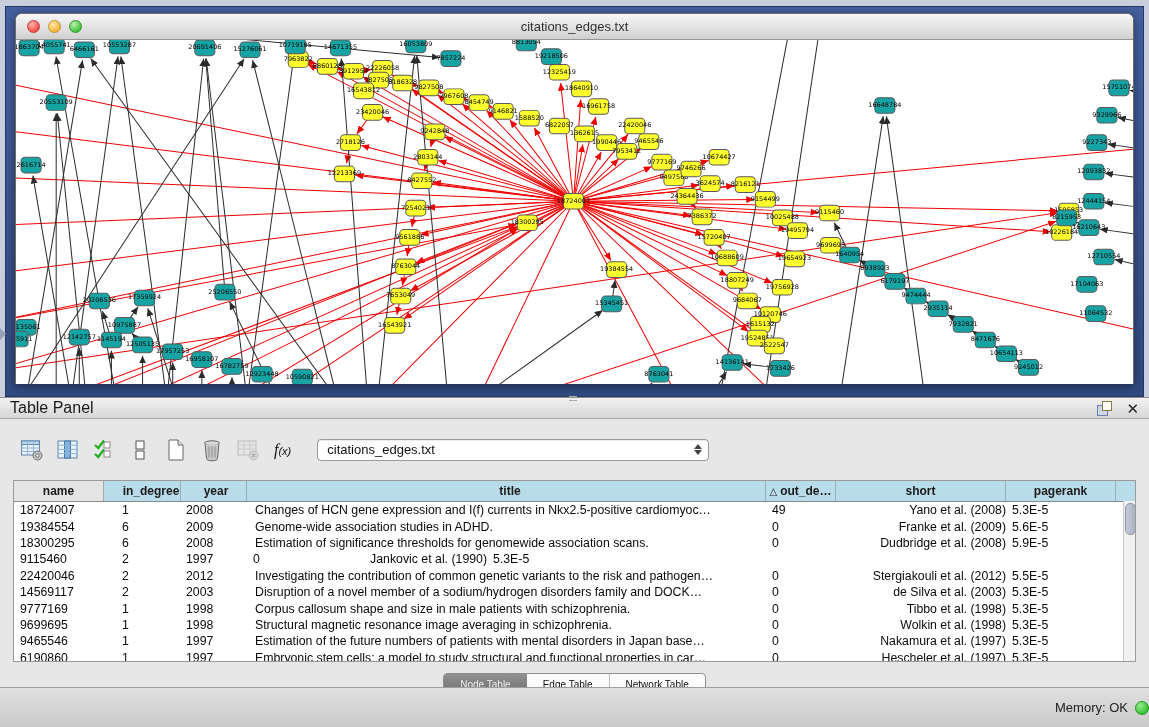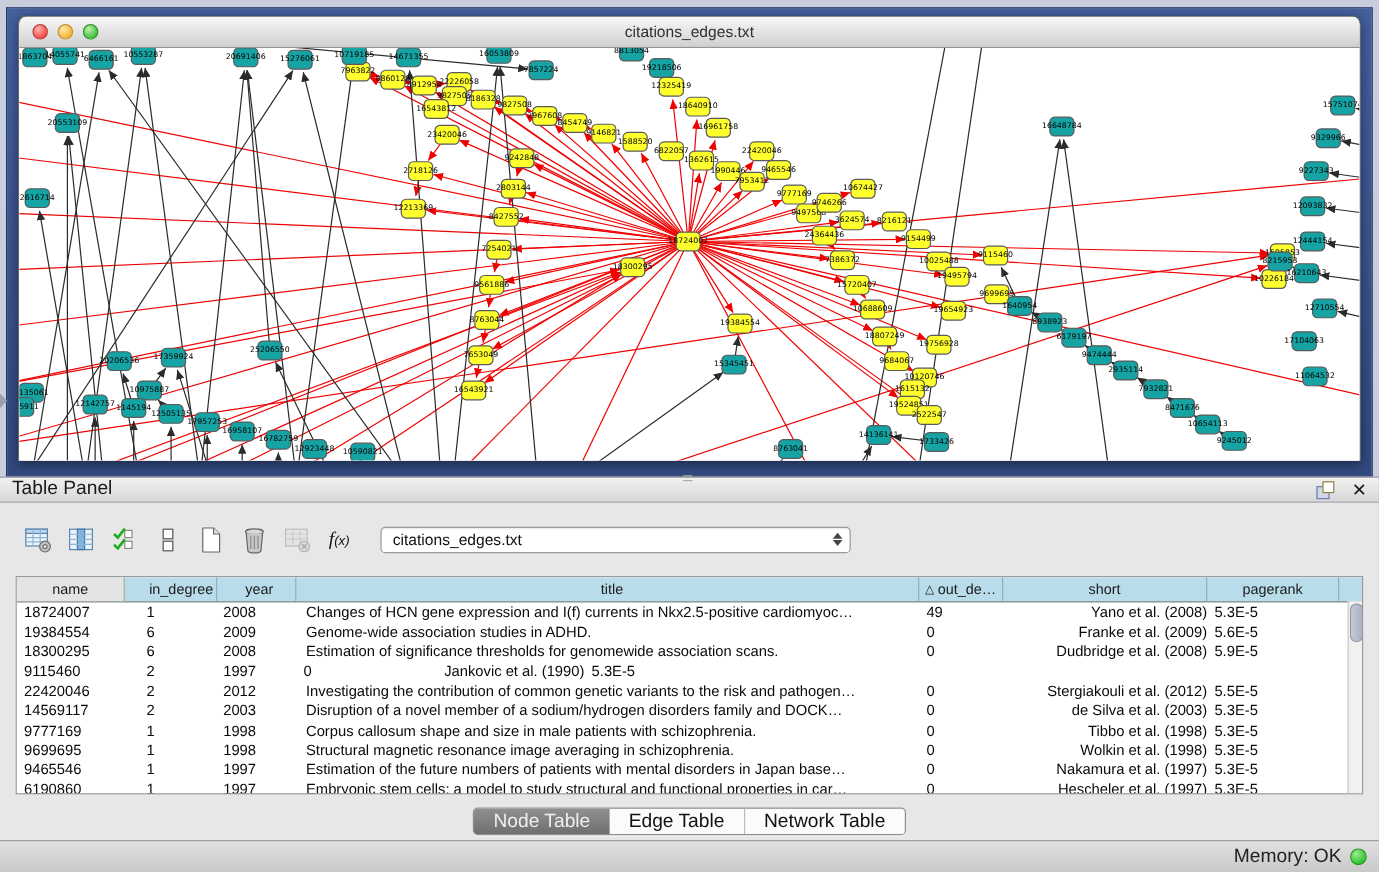--- a/index.html
+++ b/index.html
@@ -73,42 +73,42 @@
   .net-select .lbl{flex:1;}
   .spinner{display:flex;flex-direction:column;gap:1px;align-items:center;}
   .spinner .up{width:0;height:0;border-left:4px solid transparent;border-right:4px solid transparent;border-bottom:5px solid #444;}
   .spinner .dn{width:0;height:0;border-left:4px solid transparent;border-right:4px solid transparent;border-top:5px solid #444;}
 
   .table-wrap{
     margin:0 13px;height:182px;background:#fff;border:1px solid #9a9a9a;
     position:relative;overflow:hidden;box-sizing:border-box;flex:0 0 182px;
   }
   .thead{display:flex;height:20px;background:#b9dcea;border-bottom:1px solid #8a8a8a;font-size:12px;color:#1a1a1a;}
-  .th{display:flex;align-items:center;justify-content:center;border-right:1px solid #93aebc;box-sizing:border-box;cursor:pointer;white-space:nowrap;overflow:hidden;}
+  .th{display:flex;align-items:center;justify-content:center;border-right:1px solid #93aebc;box-sizing:border-box;cursor:pointer;white-space:nowrap;overflow:hidden;font-weight:bold;}
   .th.grey{background:#e4e4e4;border-right:1px solid #a8a8a8;}
   .sort-tri{font-size:10px;margin-right:3px;color:#222;}
   .tbody{font-size:12.3px;color:#0a0a0a;}
   .tr{display:flex;height:16.4px;align-items:center;cursor:default;}
   .td{white-space:nowrap;overflow:hidden;box-sizing:border-box;padding-left:6px;}
   .c0{width:90px;} .c1{width:77px;padding-left:18px;} .c2{width:66px;padding-left:5px;}
   .c3{width:519px;padding-left:8px;align-items:center;} .c4{width:70px;} .c5{width:170px;text-align:right;padding-left:0;} .c6{width:110px;}
   .vscroll{position:absolute;top:20px;right:0;bottom:0;width:12px;background:#f1f1f1;border-left:1px solid #c9c9c9;box-sizing:border-box;}
   .vthumb{position:absolute;top:2px;left:1px;width:9px;height:30px;background:linear-gradient(90deg,#c3cad6,#aab3c3);border:1px solid #8d97a9;border-radius:5px;cursor:pointer;}
 
   .tabs-row{display:flex;justify-content:center;margin-top:11px;}
-  .seg-control{display:flex;border:1px solid #8f8f8f;border-radius:4px;overflow:hidden;background:#fbfbfb;font-size:16px;height:21px;box-shadow:0 1px 0 rgba(255,255,255,.7);}
+  .seg-control{display:flex;border:1px solid #8f8f8f;border-radius:4px;overflow:hidden;background:#fbfbfb;font-size:10px;height:21px;box-shadow:0 1px 0 rgba(255,255,255,.7);}
   .seg{padding:0 16px;display:flex;align-items:center;color:#111;cursor:pointer;}
   .seg.selected{background:linear-gradient(#909090,#6f6f6f);color:#efefef;}
   .seg:not(.selected) + .seg:not(.selected){border-left:1px solid #bcbcbc;}
 
   .status-bar{
-    position:absolute;left:0;right:0;bottom:0;height:27px;
+    position:absolute;left:0;right:0;bottom:0;height:40px;
     background:linear-gradient(#e0e0e0,#c9c9c9);border-top:1px solid #9f9f9f;
     display:flex;align-items:center;justify-content:flex-end;gap:7px;
-    padding-right:10px;font-size:16px;color:#222;box-sizing:border-box;
+    font-size:13px;color:#222;box-sizing:border-box;
   }
   .memory-dot{width:14px;height:14px;border-radius:50%;box-sizing:border-box;
     background:radial-gradient(circle at 35% 30%,#9cec90,#2fc12f 75%);border:1px solid #269a21;cursor:pointer;}
 </style>
 </head>
 <body>
 
 <div class="top-area">
   <div class="left-tab-marker"></div>
   <div class="net-frame">

